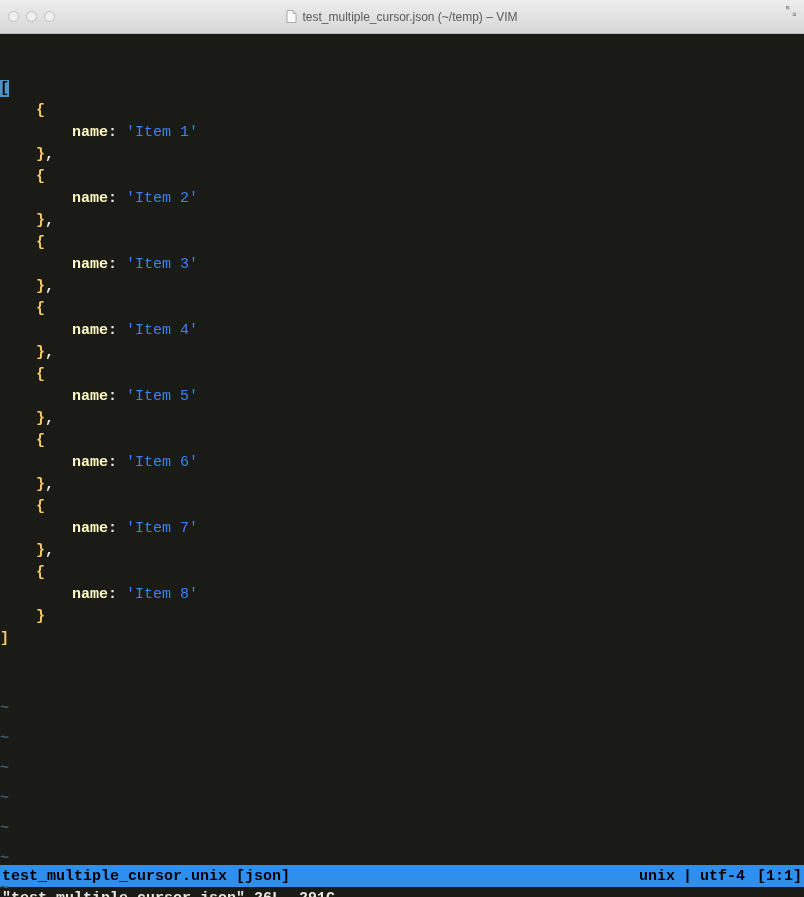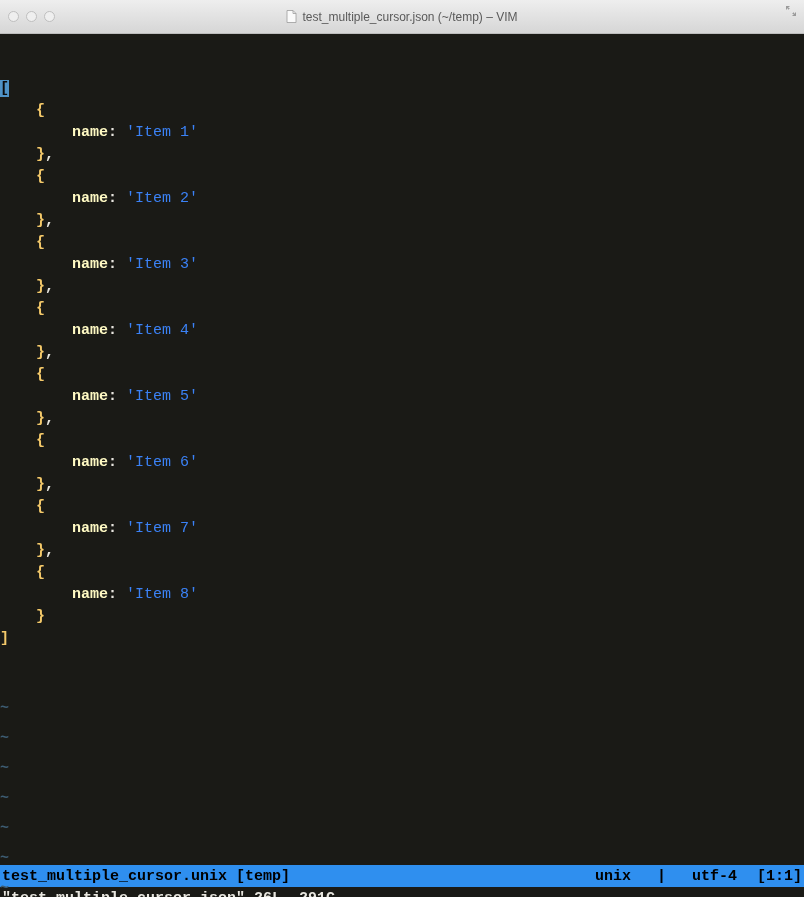--- a/index.html
+++ b/index.html
@@ -89,23 +89,23 @@
     background: #2f8fef;
     color: #000;
     font-weight: bold;
     display: flex;
     align-items: center;
     padding: 0 2px;
     font-size: 15px;
     justify-content: space-between;
   }
   .status-left { }
-  .status-right { display: flex; gap: 20px; }
+  .status-right { display: flex; gap: 2px; }
   .status-right .sep { padding: 0 6px; }
-  .status-pos { }
+  .status-pos { margin-left: 10px; }
 
   .command-line {
     height: 22px;
     background: #1a1a16;
     color: #e8e6df;
     font-weight: bold;
     display: flex;
     align-items: center;
     padding: 0 2px;
     font-size: 15px;
@@ -139,21 +139,21 @@
 
 <div class="editor">
   <div id="code-lines"><div class="line"><span class="cursor-ch bracket">[</span></div><div class="line"><span>    </span><span class="brace">{</span></div><div class="line"><span>        </span><span class="key">name</span><span class="punc">: </span><span class="str">'Item 1'</span></div><div class="line"><span>    </span><span class="brace">}</span><span class="punc">,</span></div><div class="line"><span>    </span><span class="brace">{</span></div><div class="line"><span>        </span><span class="key">name</span><span class="punc">: </span><span class="str">'Item 2'</span></div><div class="line"><span>    </span><span class="brace">}</span><span class="punc">,</span></div><div class="line"><span>    </span><span class="brace">{</span></div><div class="line"><span>        </span><span class="key">name</span><span class="punc">: </span><span class="str">'Item 3'</span></div><div class="line"><span>    </span><span class="brace">}</span><span class="punc">,</span></div><div class="line"><span>    </span><span class="brace">{</span></div><div class="line"><span>        </span><span class="key">name</span><span class="punc">: </span><span class="str">'Item 4'</span></div><div class="line"><span>    </span><span class="brace">}</span><span class="punc">,</span></div><div class="line"><span>    </span><span class="brace">{</span></div><div class="line"><span>        </span><span class="key">name</span><span class="punc">: </span><span class="str">'Item 5'</span></div><div class="line"><span>    </span><span class="brace">}</span><span class="punc">,</span></div><div class="line"><span>    </span><span class="brace">{</span></div><div class="line"><span>        </span><span class="key">name</span><span class="punc">: </span><span class="str">'Item 6'</span></div><div class="line"><span>    </span><span class="brace">}</span><span class="punc">,</span></div><div class="line"><span>    </span><span class="brace">{</span></div><div class="line"><span>        </span><span class="key">name</span><span class="punc">: </span><span class="str">'Item 7'</span></div><div class="line"><span>    </span><span class="brace">}</span><span class="punc">,</span></div><div class="line"><span>    </span><span class="brace">{</span></div><div class="line"><span>        </span><span class="key">name</span><span class="punc">: </span><span class="str">'Item 8'</span></div><div class="line"><span>    </span><span class="brace">}</span></div><div class="line"><span class="bracket">]</span></div></div>
   <div class="tilde-lines" id="tilde-lines"><div class="tilde">~</div><div class="tilde">~</div><div class="tilde">~</div><div class="tilde">~</div><div class="tilde">~</div><div class="tilde">~</div><div class="tilde">~</div><div class="tilde">~</div></div>
 </div>
 
 <div class="status-line">
   <div class="status-left">
     <span>test_multiple_cursor.unix</span>
     <span> </span>
-    <span>[temp]</span>
+    <span>[json]</span>
   </div>
   <div class="status-right">
     <span>unix</span>
     <span class="sep">|</span>
     <span>utf-4</span>
     <span class="status-pos">[1:1]</span>
   </div>
 </div>
 
 <div class="command-line">

